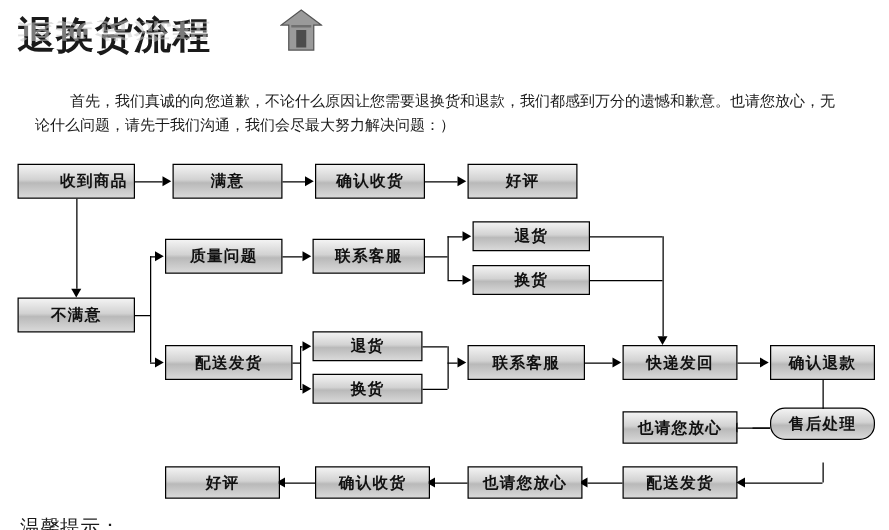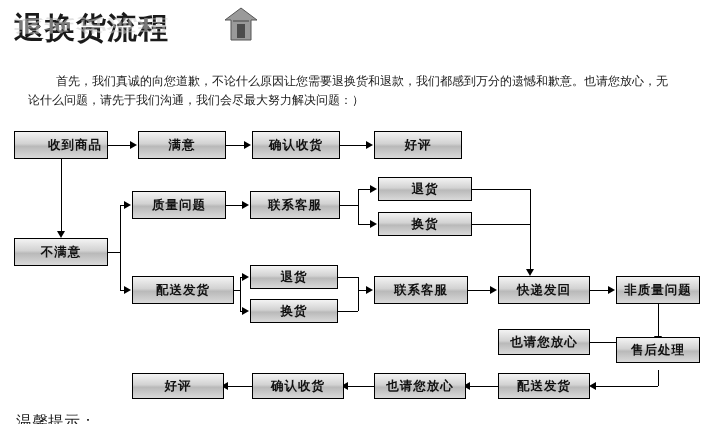--- a/index.html
+++ b/index.html
@@ -193,23 +193,23 @@
       <div class="node" style="left: 132px; top: 191px; width: 94px; height: 28px;">质量问题</div>
       <div class="node" style="left: 250px; top: 191px; width: 90px; height: 28px;">联系客服</div>
       <div class="node" style="left: 378px; top: 177px; width: 94px; height: 24px;">退货</div>
       <div class="node" style="left: 378px; top: 212px; width: 94px; height: 24px;">换货</div>
       <div class="node" style="left: 14px; top: 238px; width: 94px; height: 28px;">不满意</div>
       <div class="node" style="left: 132px; top: 276px; width: 102px; height: 28px;">配送发货</div>
       <div class="node" style="left: 250px; top: 265px; width: 88px; height: 24px;">退货</div>
       <div class="node" style="left: 250px; top: 299px; width: 88px; height: 24px;">换货</div>
       <div class="node" style="left: 374px; top: 276px; width: 94px; height: 28px;">联系客服</div>
       <div class="node" style="left: 498px; top: 276px; width: 92px; height: 28px;">快递发回</div>
-      <div class="node" style="left: 616px; top: 276px; width: 84px; height: 28px;">非质量问题</div>
+      <div class="node" style="left: 616px; top: 276px; width: 84px; height: 28px;">确认退款</div>
       <div class="node" style="left: 498px; top: 329px; width: 92px; height: 26px;">也请您放心</div>
-      <div class="node" style="left: 616px; top: 337px; width: 84px; height: 26px;">售后处理</div>
+      <div class="node" style="left: 616px; top: 326px; width: 84px; height: 26px; border-radius: 12px;">售后处理</div>
       <div class="node" style="left: 498px; top: 373px; width: 92px; height: 26px; font-family: Liberation Serif, serif;">配送发货</div>
       <div class="node" style="left: 374px; top: 373px; width: 92px; height: 26px;">也请您放心</div>
       <div class="node" style="left: 252px; top: 373px; width: 92px; height: 26px;">确认收货</div>
       <div class="node" style="left: 132px; top: 373px; width: 92px; height: 26px;">好评</div>
     </div>
 
   <div class="tip">温馨提示：</div>
 </div>
 
 </body></html>

